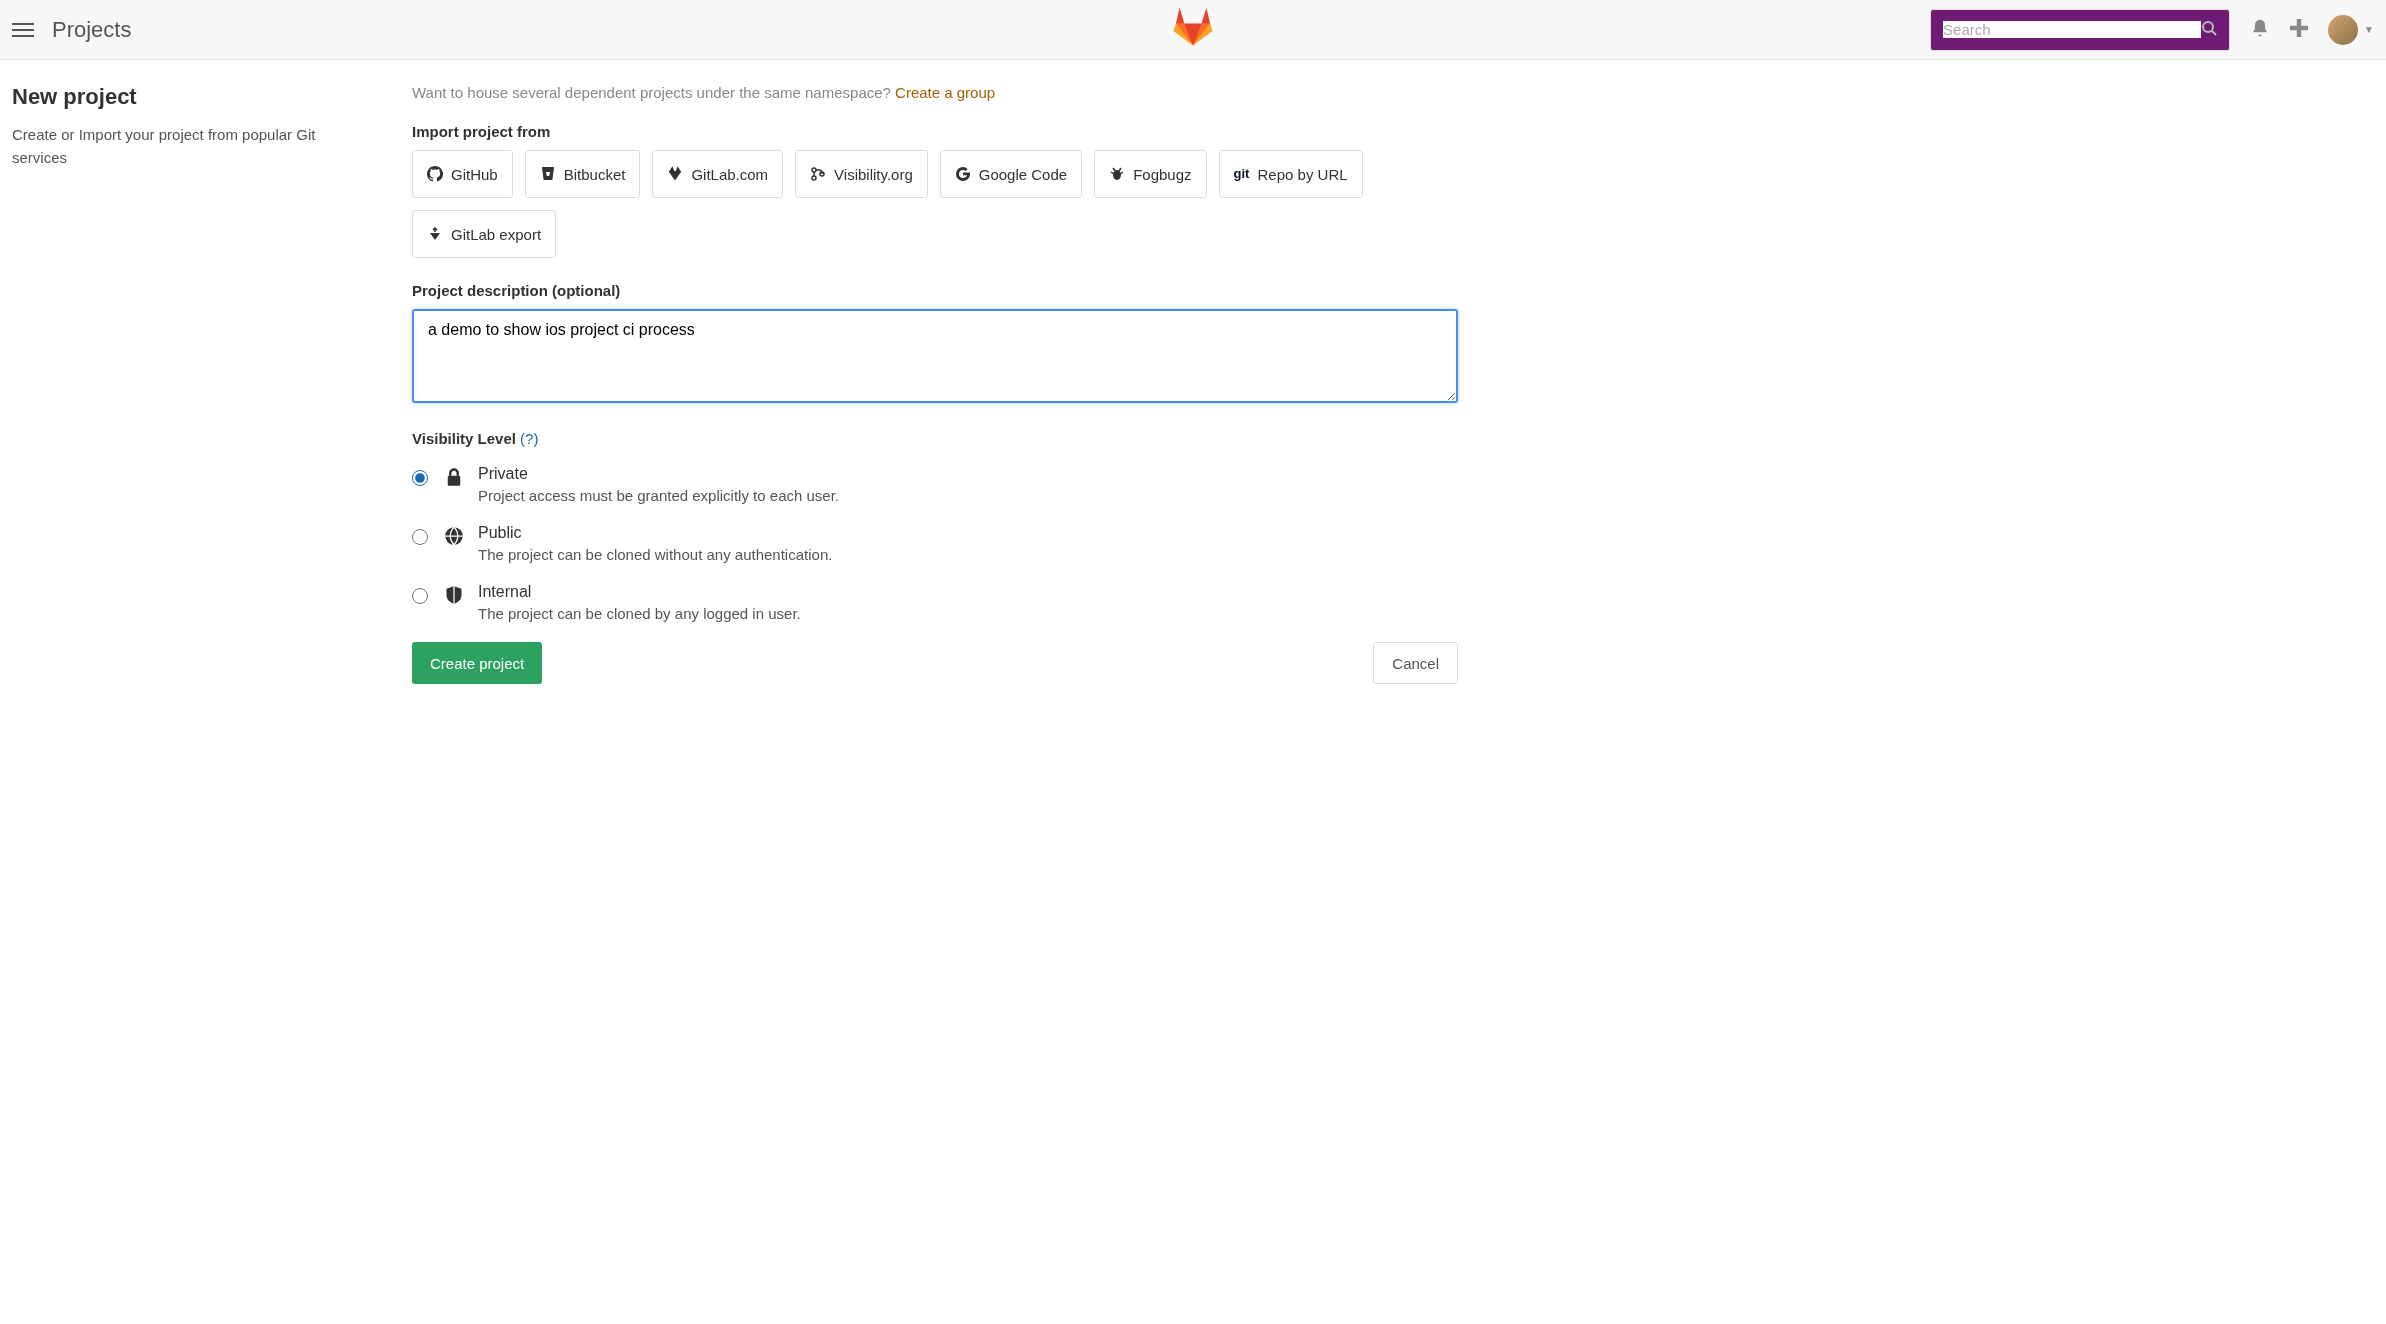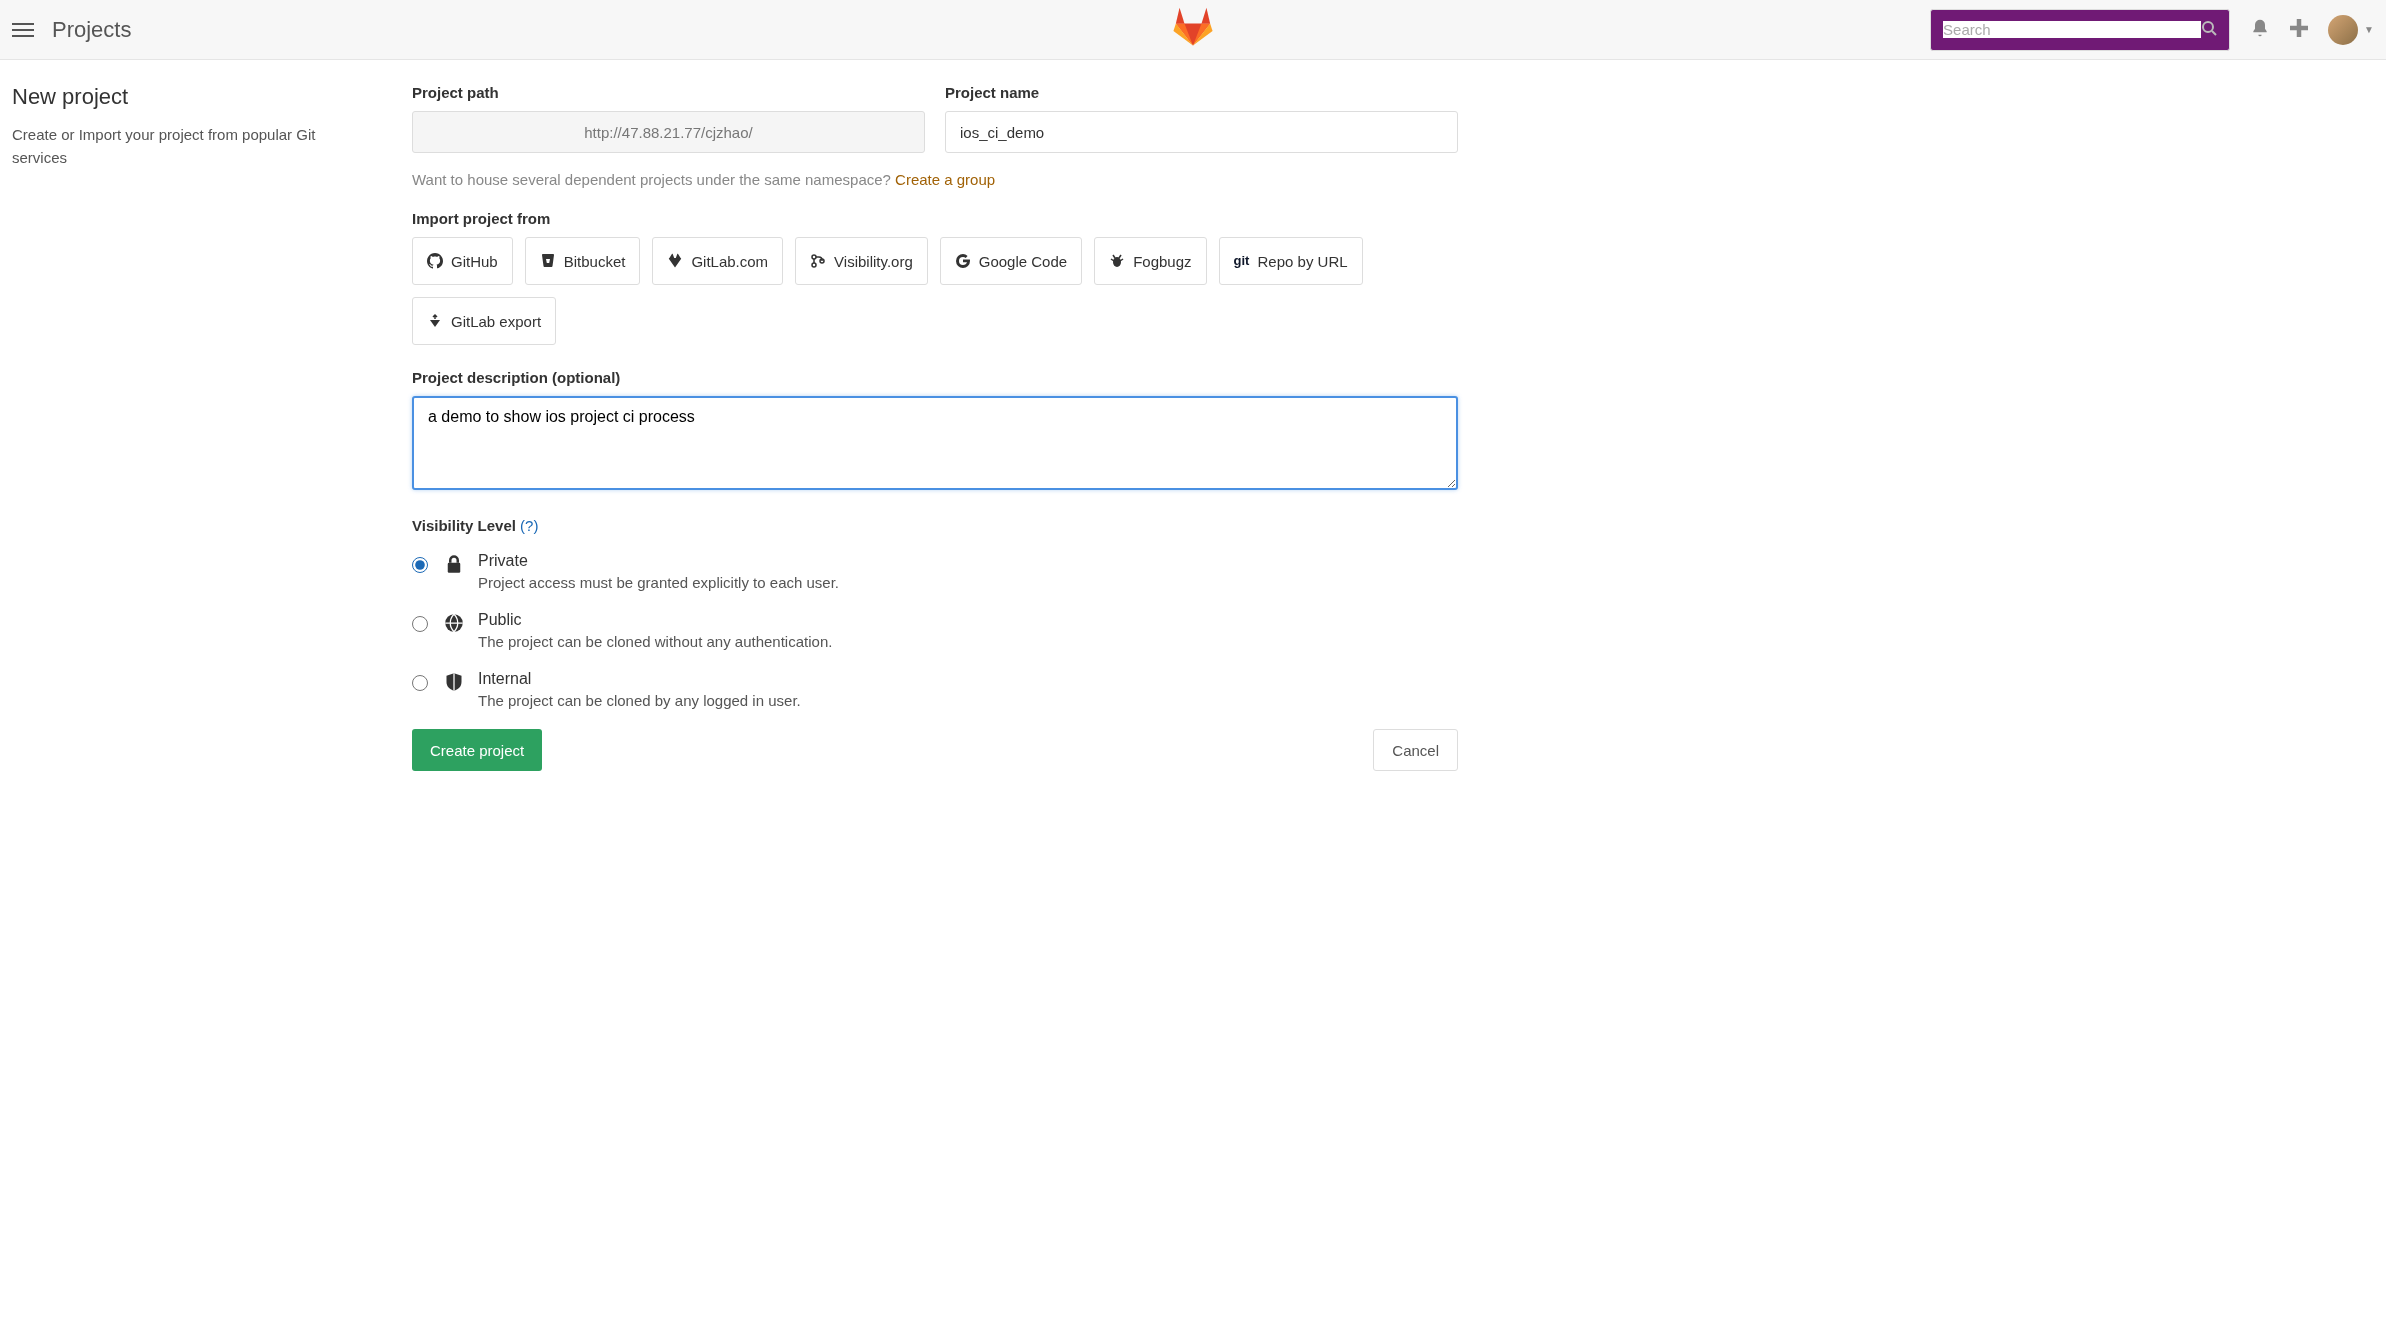--- a/index.html
+++ b/index.html
@@ -70,21 +70,21 @@
     }
     .caret-down { color: #888; font-size: 10px; }
 
     .page {
       display: flex;
       padding: 24px 12px;
       gap: 40px;
       max-width: 1470px;
     }
     .left-col { width: 360px; flex-shrink: 0; }
-    .left-col h1 { font-size: 22px; font-weight: 400; color: #333; margin-bottom: 14px; }
+    .left-col h1 { font-size: 22px; font-weight: 700; color: #333; margin-bottom: 14px; }
     .left-col p { color: #555; font-size: 15px; line-height: 1.5; }
 
     .right-col { flex: 1; }
     .row { display: flex; gap: 20px; margin-bottom: 18px; }
     .field { flex: 1; }
     .field.half { flex: 1; }
     .label {
       display: block;
       font-size: 15px;
       font-weight: 600;
@@ -250,30 +250,20 @@
   </div>
 </div>
 
 <div class="page">
   <div class="left-col">
     <h1>New project</h1>
     <p>Create or Import your project from popular Git services</p>
   </div>
 
   <div class="right-col">
-    <div class="row">
-      <div class="field half">
-        <label class="label">Project path</label>
-        <input class="input readonly" readonly="" value="http://47.88.21.77/cjzhao/" style="">
-      </div>
-      <div class="field half">
-        <label class="label">Project name</label>
-        <input class="input" id="pname" value="ios_ci_demo" style="">
-      </div>
-    </div>
 
     <div class="hint">
       <span>Want to house several dependent projects under the same namespace? </span><a href="#">Create a group</a>
     </div>
 
     <label class="label">Import project from</label>
     <div class="btn-group">
       <button class="import-btn">
         <svg viewBox="0 0 16 16" fill="#333">
             <path d="M8 0C3.6 0 0 3.6 0 8c0 3.5 2.3 6.5 5.5 7.6.4.1.5-.2.5-.4v-1.5c-2.2.5-2.7-1-2.7-1-.4-.9-.9-1.2-.9-1.2-.7-.5.1-.5.1-.5.8.1 1.2.8 1.2.8.7 1.2 1.9.9 2.3.7.1-.5.3-.9.5-1.1-1.8-.2-3.6-.9-3.6-4 0-.9.3-1.6.8-2.2-.1-.2-.4-1 .1-2.1 0 0 .7-.2 2.2.8.6-.2 1.3-.3 2-.3s1.4.1 2 .3c1.5-1 2.2-.8 2.2-.8.5 1.1.2 1.9.1 2.1.5.6.8 1.3.8 2.2 0 3.1-1.9 3.8-3.6 4 .3.2.5.7.5 1.4v2.1c0 .2.1.5.5.4C13.7 14.5 16 11.5 16 8c0-4.4-3.6-8-8-8z"></path>

